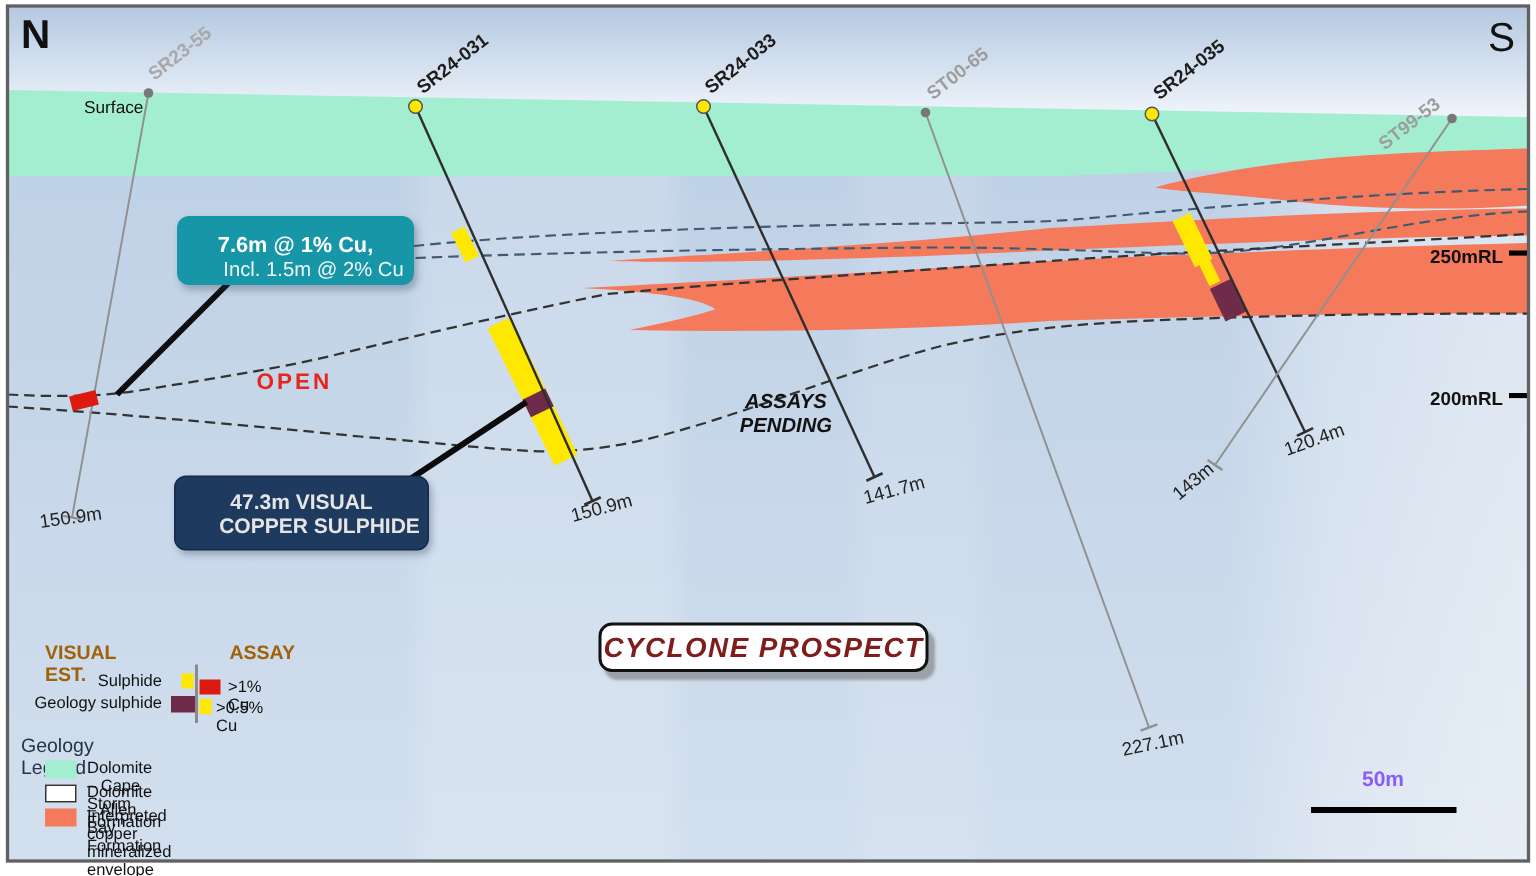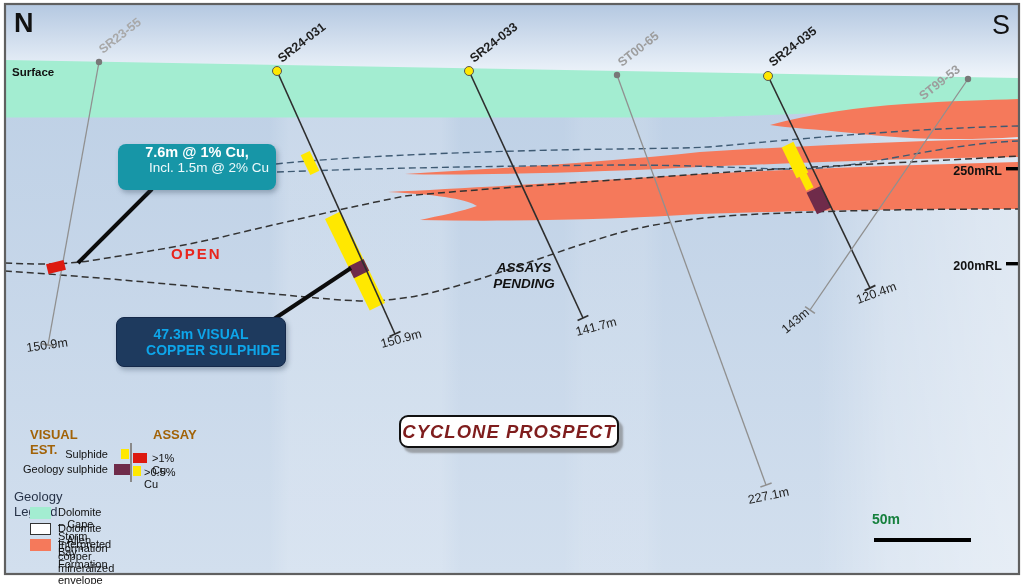--- a/index.html
+++ b/index.html
@@ -3,36 +3,36 @@
 <meta charset="utf-8">
 <style>
   html,body{margin:0;padding:0;background:#fff;}
   body{width:1024px;height:584px;position:relative;font-family:"Liberation Sans",sans-serif;overflow:hidden;}
   .abs{position:absolute;}
   #stage{width:1024px;height:584px;position:relative;}
   svg{position:absolute;left:0;top:0;}
   .compass{font-size:27px;color:#111;}
   .compass.n{font-weight:800;}
   .compass.s{font-weight:500;}
-  .surface-label{font-size:11.5px;font-weight:bold;color:#111;}
+  .surface-label{font-size:11.5px;font-weight:normal;color:#111;margin-left:44px;}
   .callout{border-radius:8px;color:#fff;text-align:center;box-shadow:2px 3px 5px rgba(50,70,90,.35);}
-  .callout .l1{font-weight:bold;font-size:14.5px;padding-top:0;}
+  .callout .l1{font-weight:bold;font-size:14.5px;padding-top:12px;}
   .callout .l2{font-size:13.5px;color:#eef9fb;padding-left:24px;}
-  .callout.visual .l1,.callout.visual .l2{font-weight:bold;font-size:14px;color:#0ea5e9;padding-top:0;}
+  .callout.visual .l1,.callout.visual .l2{font-weight:bold;font-size:14px;color:#e5e5e5;padding-top:0;}
   .callout.visual{padding-top:8px;border:1px solid #15294a;}
   .titlebox{background:#fff;border:2px solid #111;border-radius:9px;box-shadow:4px 5px 2px rgba(110,110,110,.55);
             display:flex;align-items:center;justify-content:center;font-weight:bold;font-style:italic;
             font-size:18.5px;letter-spacing:1px;color:#7f1d1d;}
   .lg-head{font-weight:bold;font-size:13px;color:#a16207;}
   .lg-label{font-size:11px;color:#111;}
   .lg-right{text-align:right;}
   .sw{position:absolute;}
   .sw-border{border:1.5px solid #333;box-sizing:border-box;background:#fff;}
   .geo-head{font-size:13px;color:#273348;}
-  .scale-label{font-weight:bold;font-size:14px;color:#15803d;}
+  .scale-label{font-weight:bold;font-size:14px;color:#8b5cf6;text-align:center;}
   .scale-line{background:#000;height:4px;}
 </style>
 </head>
 <body>
 
 <div id="stage">
 
 <svg width="1024" height="584" viewBox="0 0 1024 584">
   <defs>
     <linearGradient id="gSky" x1="0" y1="0" x2="0" y2="1">

